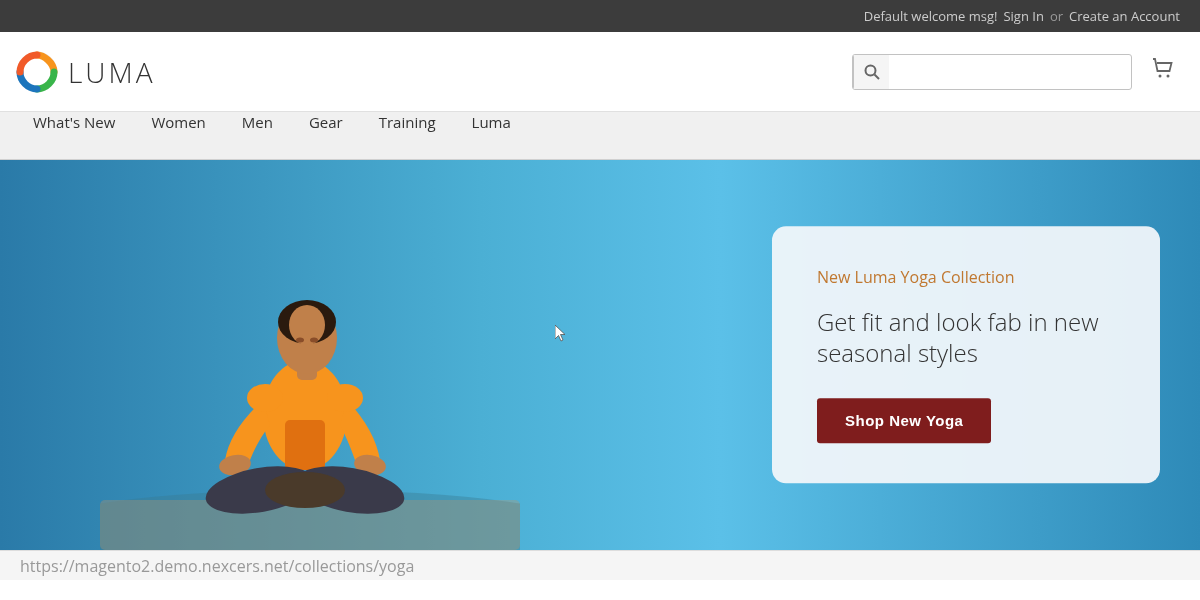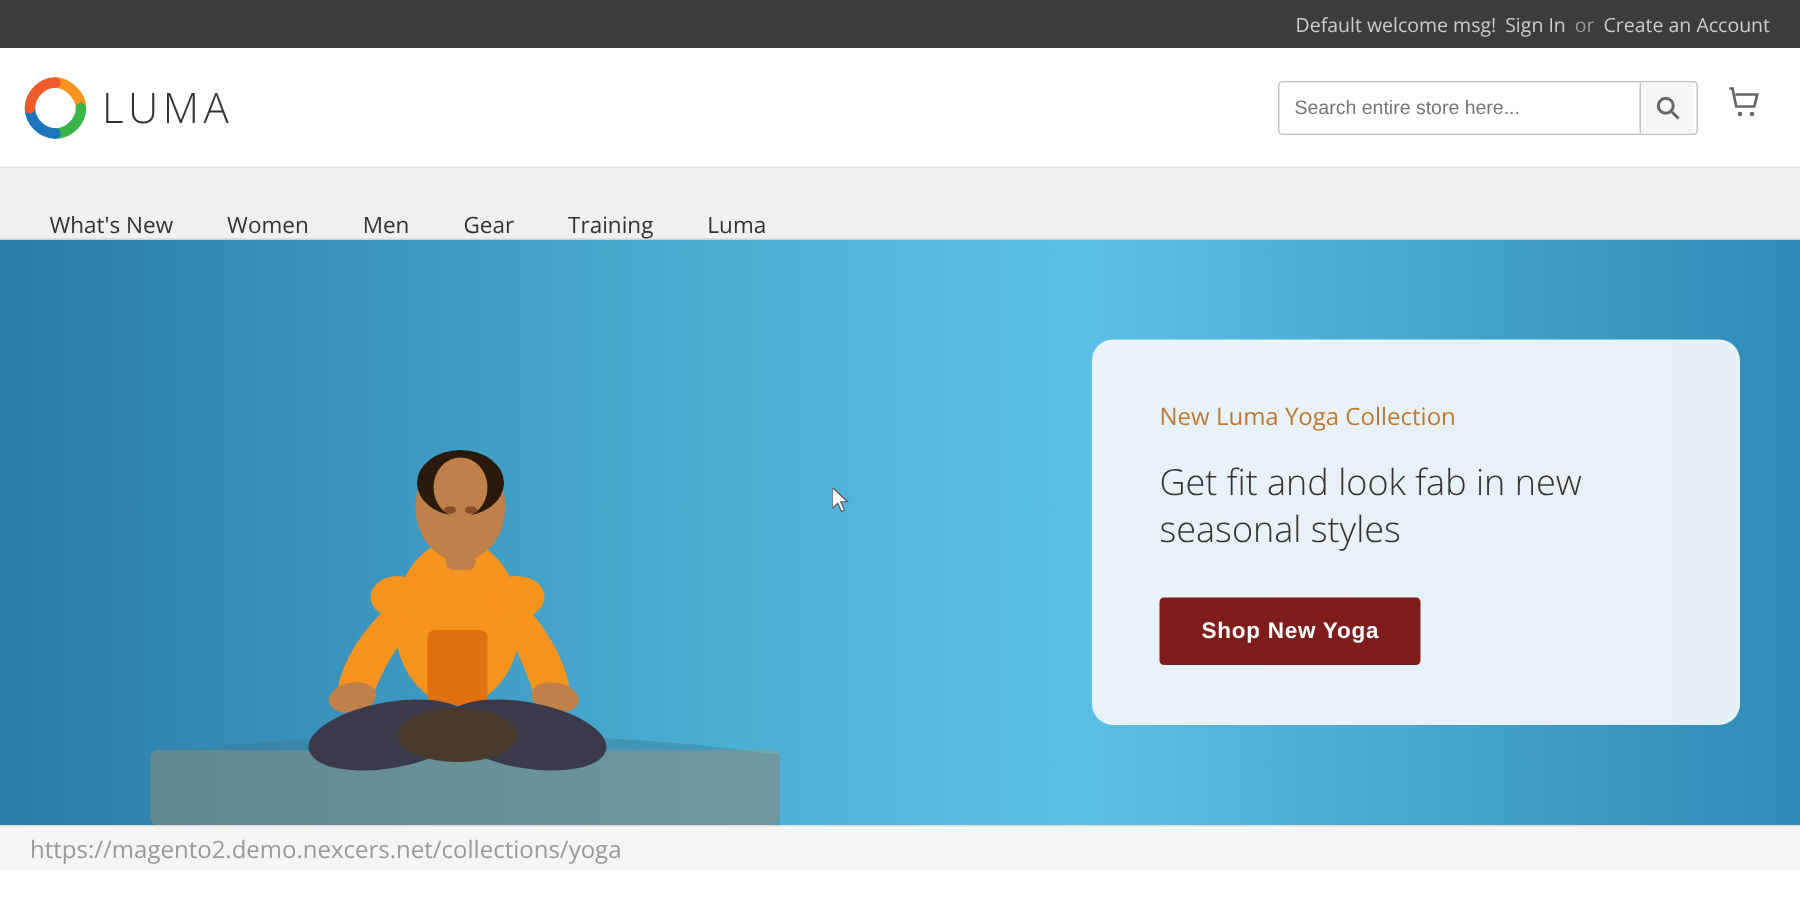--- a/index.html
+++ b/index.html
@@ -97,21 +97,21 @@
       border-bottom: 1px solid #d0d0d0;
       height: 48px;
       display: flex;
       align-items: center;
       padding: 0 15px;
     }
     .nav-item {
       padding: 0 18px;
       height: 48px;
       display: flex;
-      align-items: flex-end;
+      align-items: flex-start;
       font-size: 15px;
       color: #333;
       cursor: pointer;
       text-decoration: none;
       font-weight: 400;
     }
 
     
     .hero {
       position: relative;
@@ -139,21 +139,21 @@
       justify-content: center;
     }
 
     
     .hero-card {
       position: absolute;
       right: 40px;
       top: 50%;
       transform: translateY(-50%);
       background: rgba(240, 245, 250, 0.95);
-      width: 432px;
+      width: 388px;
       padding: 40px 45px;
       border-radius: 14px;
     }
     .hero-subtitle {
       font-size: 16px;
       color: #c07830;
       margin-bottom: 18px;
       font-weight: 400;
     }
     .hero-title {
@@ -216,21 +216,20 @@
       <path d="M21 4 C28 4, 38 12, 38 21" stroke="#f7941d" stroke-width="7" fill="none" stroke-linecap="round"></path>
       <path d="M38 21 C38 30, 30 38, 21 38" stroke="#39b54a" stroke-width="7" fill="none" stroke-linecap="round"></path>
       <path d="M21 38 C12 38, 4 30, 4 21" stroke="#1c75bc" stroke-width="7" fill="none" stroke-linecap="round"></path>
       <path d="M4 21 C4 12, 12 4, 21 4" stroke="#f15a29" stroke-width="7" fill="none" stroke-linecap="round"></path>
     </svg>
     <span class="logo-text">LUMA</span>
   </a>
 
   <div class="header-right">
     <div class="search-wrapper">
-      <input class="search-input" type="text" placeholder="Search entire store here..." style="">
       <button class="search-btn">
         <svg width="16" height="16" viewBox="0 0 16 16" fill="none" stroke="#666" stroke-width="2">
           <circle cx="6.5" cy="6.5" r="5"></circle>
           <line x1="10.5" y1="10.5" x2="15" y2="15"></line>
         </svg>
       </button>
     </div>
     <button class="cart-btn">
       <svg width="26" height="26" viewBox="0 0 26 26" fill="none" stroke="#666" stroke-width="1.8">
         <path d="M3 3h2l2.5 12h12l2-8H7"></path>

